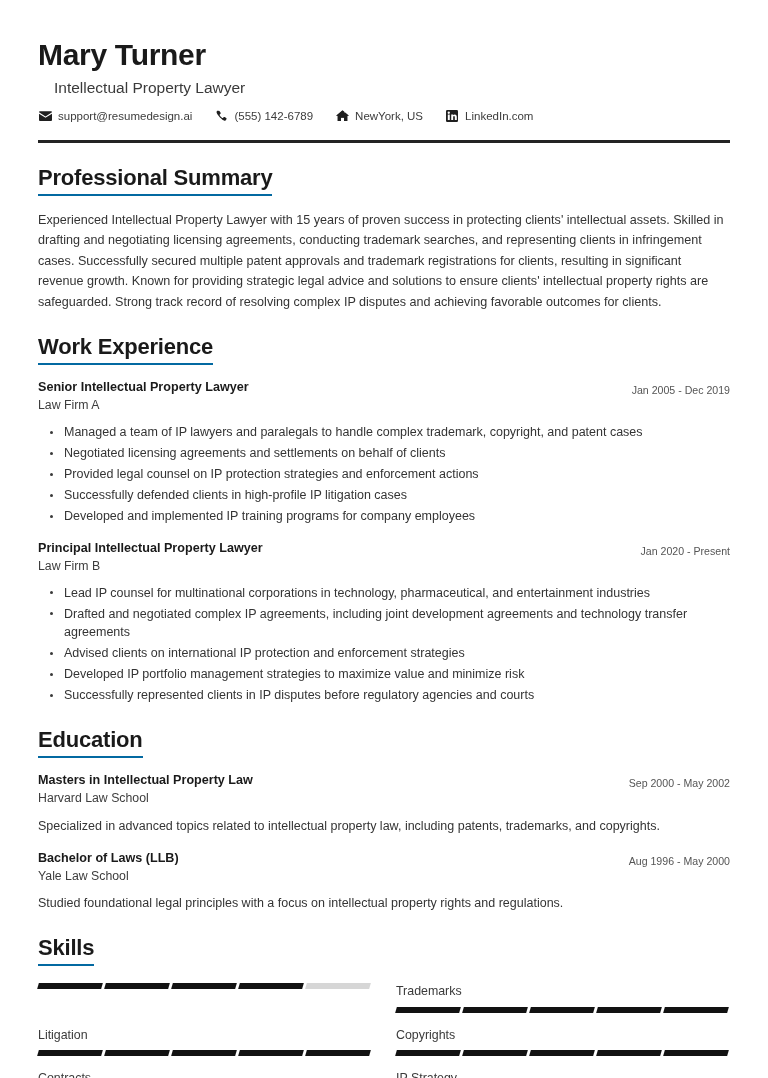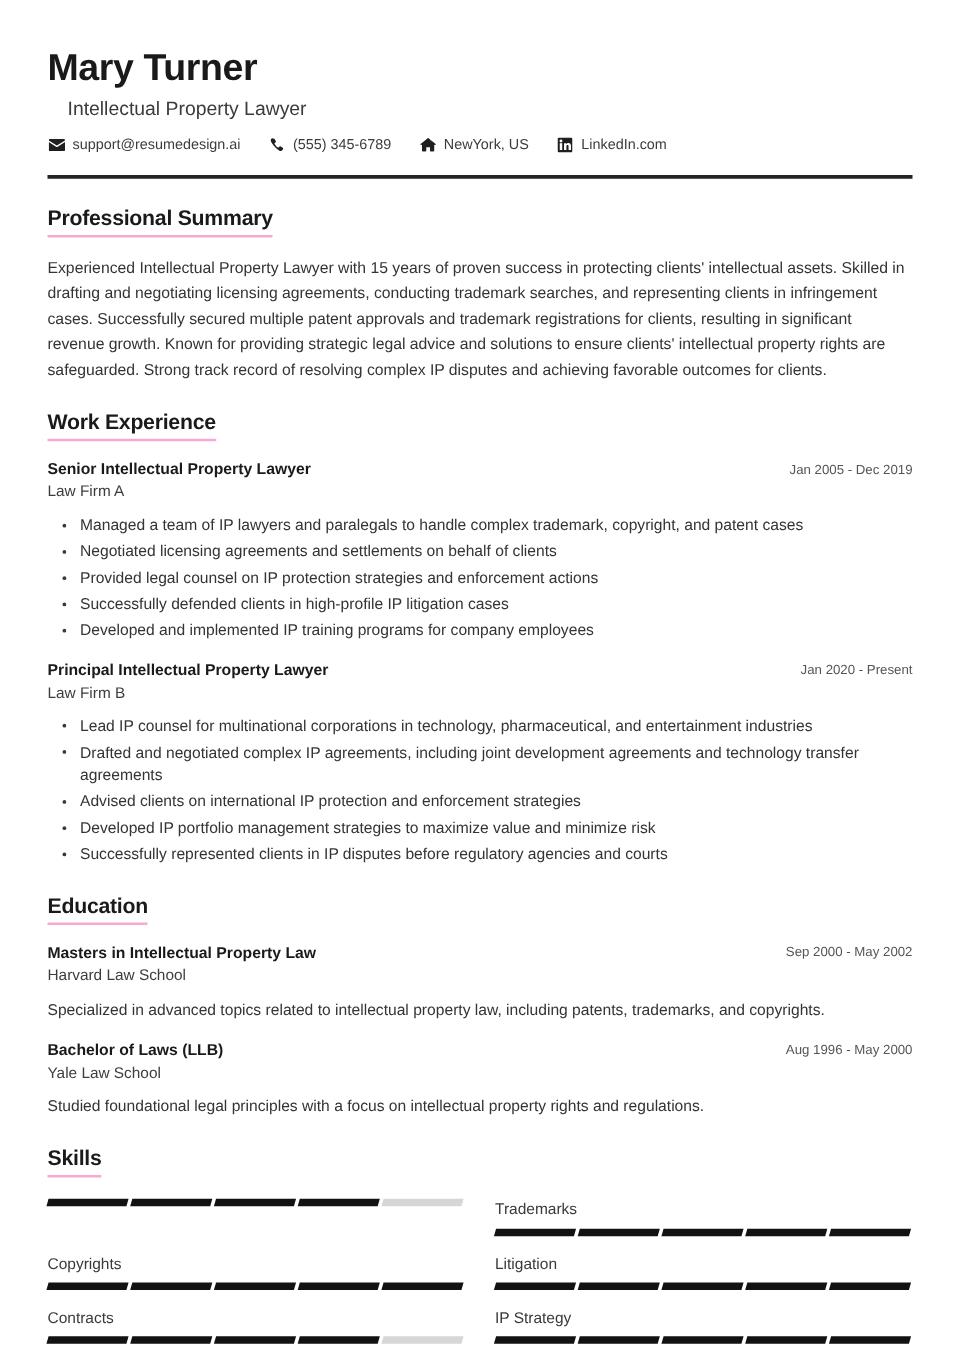--- a/index.html
+++ b/index.html
@@ -74,45 +74,45 @@
     height: 3px;
     background: #232323;
     margin-top: 17px;
   }
 
   
   .section { margin-top: 22px; }
 
   .section-title {
     display: inline-block;
-    font-size: 17px;
+    font-size: 22px;
     font-weight: bold;
     color: #1a1a1a;
     letter-spacing: -0.2px;
     padding-bottom: 3px;
-    border-bottom: 2px solid #f9a8d4;
+    border-bottom: 2px solid #0369a1;
     line-height: 1.2;
   }
 
   .section-body { margin-top: 14px; }
 
   .summary-text {
     font-size: 12.6px;
     line-height: 1.62;
     color: #343434;
     text-align: left;
   }
 
   
   .entry { margin-bottom: 14px; }
   .entry:last-child { margin-bottom: 0; }
 
   .entry-top {
     display: flex;
-    align-items: center;
+    align-items: flex-end;
     justify-content: space-between;
     gap: 12px;
   }
 
   .entry-role {
     font-size: 12.6px;
     font-weight: bold;
     color: #1a1a1a;
     line-height: 1.35;
   }
@@ -220,21 +220,21 @@
         </span>
         <span>support@resumedesign.ai</span>
       </div>
 
       <div class="contact-item">
         <span class="ico">
           <svg width="11" height="12" viewBox="0 0 14 14">
             <path fill="#1f1f1f" d="M3.1.5a1.1 1.1 0 011.5.3l1.3 2a1.1 1.1 0 01-.2 1.4l-.9.8c-.2.2-.3.5-.2.8.4.9 1.7 2.9 3.4 3.8.3.1.6.1.8-.1l.8-.9a1.1 1.1 0 011.4-.2l2 1.3c.5.4.6 1 .3 1.5l-.9 1.2c-.4.5-1 .8-1.7.7C8.2 12.6 1.4 5.8.7 2.3.6 1.6.9 1 1.4.6L2.6.1z"></path>
           </svg>
         </span>
-        <span>(555) 345-6789</span>
+        <span>(555) 142-6789</span>
       </div>
 
       <div class="contact-item">
         <span class="ico">
           <svg width="13" height="12" viewBox="0 0 16 14">
             <path fill="#1f1f1f" d="M8 0L0 6.6h2v6.6h4.1V9.1h3.8v4.1H14V6.6h2L8 0zm0 1.9l1.6 1.3V2h1.6v2.6L14 6.2 8 1.9z"></path>
             <path fill="#1f1f1f" d="M8 .4L.4 6.7h1.9v6.5h3.7V8.8h4v4.4h3.7V6.7h1.9L8 .4z"></path>
           </svg>
         </span>
         <span>NewYork, US</span>
@@ -342,40 +342,40 @@
           <div class="skill-name">Trademarks</div>
           <div class="skill-bar">
             <div class="seg on"></div>
             <div class="seg on"></div>
             <div class="seg on"></div>
             <div class="seg on"></div>
             <div class="seg on"></div>
           </div>
         </div>
         <div class="skill">
+          <div class="skill-name">Litigation</div>
+          <div class="skill-bar">
+            <div class="seg on"></div>
+            <div class="seg on"></div>
+            <div class="seg on"></div>
+            <div class="seg on"></div>
+            <div class="seg on"></div>
+          </div>
+        </div>
+        <div class="skill">
           <div class="skill-name">Copyrights</div>
           <div class="skill-bar">
             <div class="seg on"></div>
             <div class="seg on"></div>
             <div class="seg on"></div>
             <div class="seg on"></div>
             <div class="seg on"></div>
           </div>
         </div>
         <div class="skill">
-          <div class="skill-name">Litigation</div>
-          <div class="skill-bar">
-            <div class="seg on"></div>
-            <div class="seg on"></div>
-            <div class="seg on"></div>
-            <div class="seg on"></div>
-            <div class="seg on"></div>
-          </div>
-        </div>
-        <div class="skill">
           <div class="skill-name">Contracts</div>
           <div class="skill-bar">
             <div class="seg on"></div>
             <div class="seg on"></div>
             <div class="seg on"></div>
             <div class="seg on"></div>
             <div class="seg"></div>
           </div>
         </div>
         <div class="skill">

